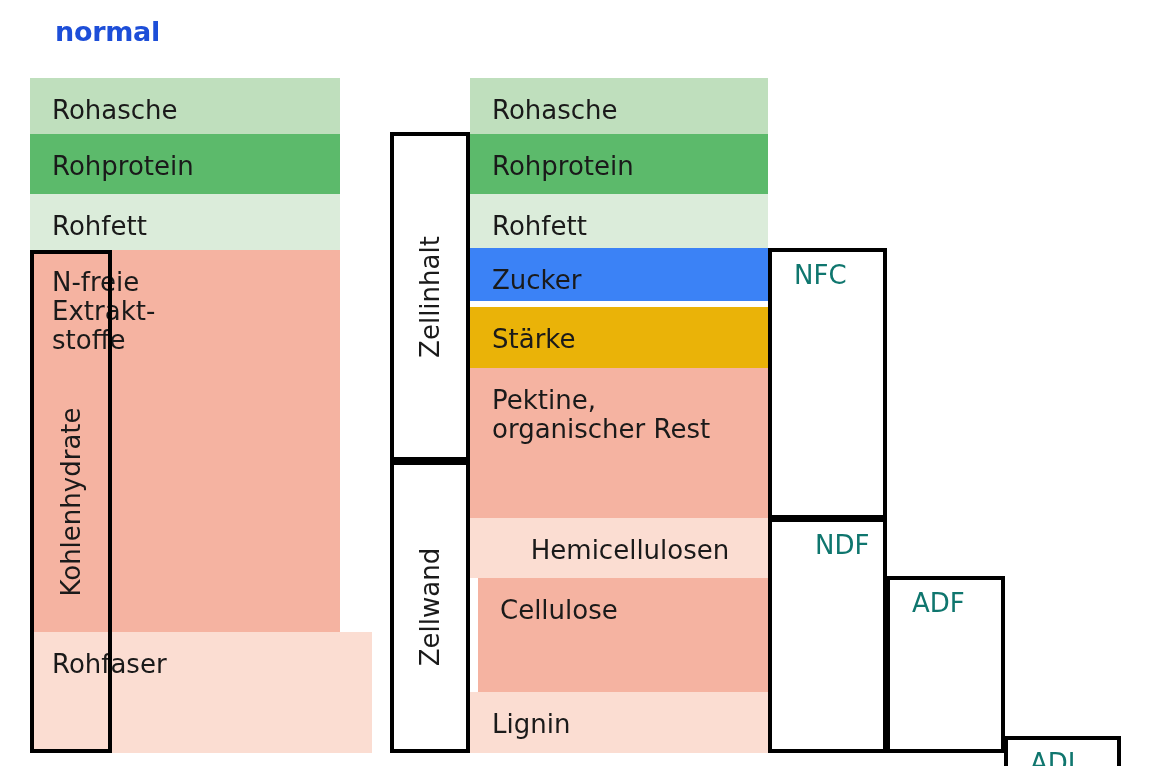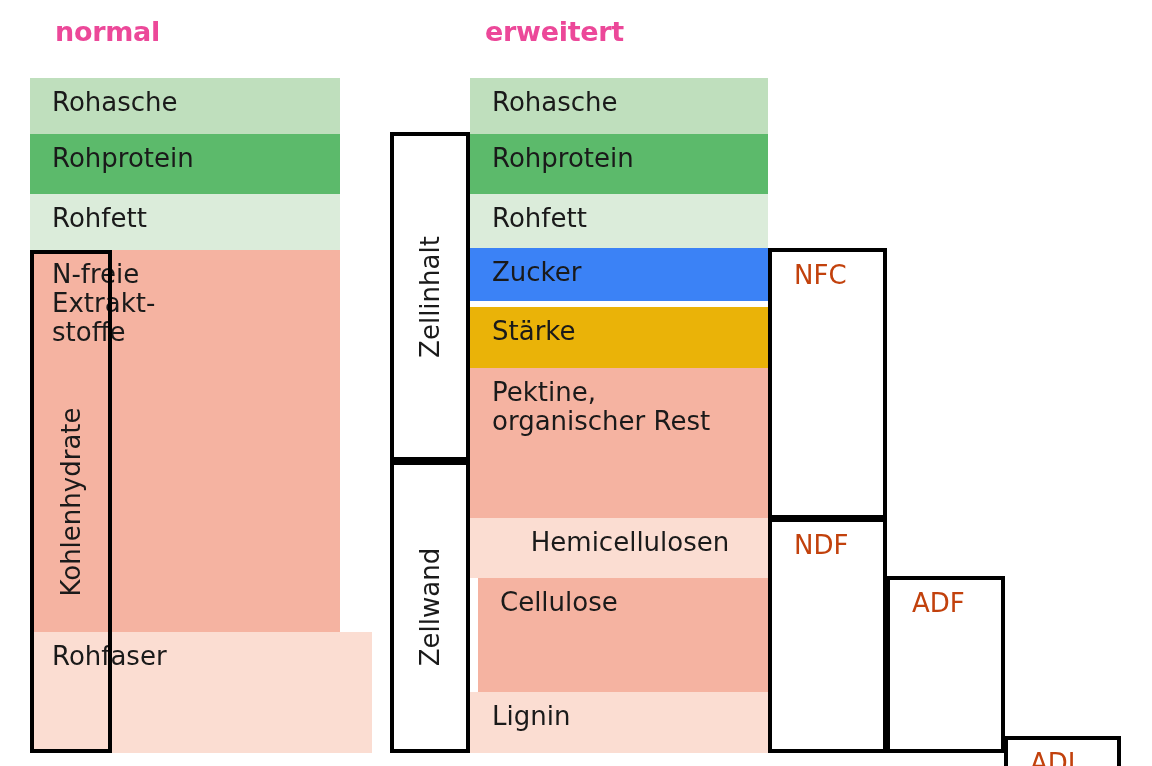--- a/index.html
+++ b/index.html
@@ -14,39 +14,39 @@
     position: relative;
     width: 1152px;
     height: 766px;
     background: #ffffff;
     overflow: hidden;
   }
   .col-title {
     position: absolute;
     font-weight: bold;
     font-size: 27px;
-    color: #ec4899;
+    color: #1d4ed8;
     letter-spacing: -0.3px;
     white-space: nowrap;
   }
   .band {
     position: absolute;
     box-sizing: border-box;
     display: flex;
     flex-direction: column;
     justify-content: flex-start;
     overflow: hidden;
   }
   .band-label {
     font-size: 26px;
     color: #1a1a1a;
     line-height: 1.12;
     white-space: pre-line;
     padding-left: 22px;
-    padding-top: 10px;
+    padding-top: 18px;
   }
   .bracket {
     position: absolute;
     box-sizing: border-box;
     border: 4px solid #000000;
     background: transparent;
     display: flex;
     align-items: center;
     justify-content: center;
     overflow: hidden;
@@ -60,35 +60,34 @@
   }
   .sidebox {
     position: absolute;
     box-sizing: border-box;
     border: 4px solid #000000;
     background: #ffffff;
     overflow: hidden;
   }
   .sidebox-label {
     font-size: 26px;
-    color: #c2410c;
+    color: #0f766e;
     padding-left: 22px;
     padding-top: 8px;
     white-space: nowrap;
     display: block;
   }
 </style>
 </head>
 <body>
 
 <div id="canvas">
 
   <div class="col-title" style="left:55px; top:16px;">normal</div>
 
-  <div class="col-title" style="left:485px; top:16px;">erweitert</div>
 
   <div id="left-bands">
       <div class="band" style="left: 30px; width: 310px; top: 78px; height: 56px; background: rgb(191, 223, 189);">
         <div class="band-label">Rohasche</div>
       </div>
       <div class="band" style="left: 30px; width: 310px; top: 134px; height: 60px; background: rgb(92, 186, 107);">
         <div class="band-label">Rohprotein</div>
       </div>
       <div class="band" style="left: 30px; width: 310px; top: 194px; height: 56px; background: rgb(219, 236, 218);">
         <div class="band-label">Rohfett</div>
@@ -144,21 +143,21 @@
       </div>
       <div class="bracket" style="left: 390px; width: 80px; top: 461px; height: 292px;">
         <span class="bracket-vert-label">Zellwand</span>
       </div>
     </div>
 
   <div id="fraction-boxes">
       <div class="sidebox" style="left: 768px; top: 248px; width: 119px; height: 271px;">
         <span class="sidebox-label">NFC</span>
       </div>
-      <div class="sidebox" style="left: 768px; top: 518px; width: 119px; height: 235px;">
+      <div class="sidebox" style="left: 768px; top: 518px; width: 119px; height: 235px; padding-left: 21px;">
         <span class="sidebox-label">NDF</span>
       </div>
       <div class="sidebox" style="left: 886px; top: 576px; width: 119px; height: 177px;">
         <span class="sidebox-label">ADF</span>
       </div>
       <div class="sidebox" style="left: 1004px; top: 692px; width: 117px; height: 61px; margin-top: 44px;">
         <span class="sidebox-label">ADL</span>
       </div>
     </div>
 

